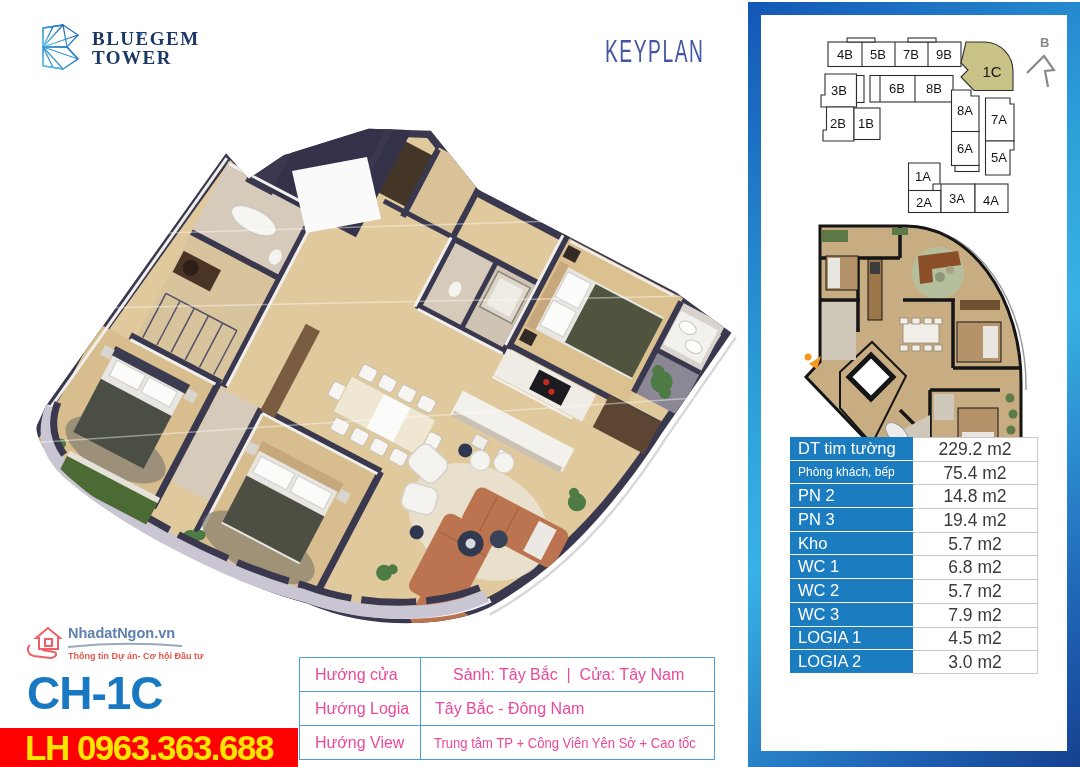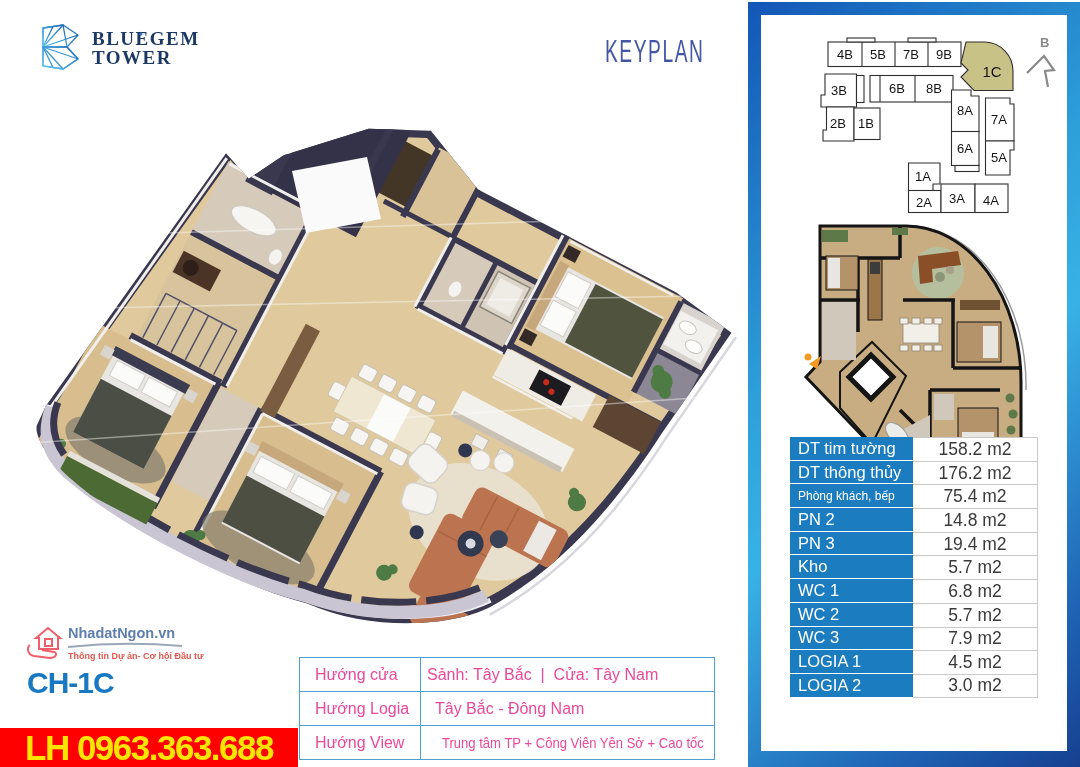--- a/index.html
+++ b/index.html
@@ -305,37 +305,37 @@
       <path d="M12,16 L24,6 L36,16 L34,16 L34,27 L15,27 L15,16 Z"></path>
       <rect x="21" y="17" width="7" height="7"></rect>
       <path d="M6,23 C2,26 4,33 10,34 L26,36 C32,36 34,31 30,30 L18,28"></path>
     </g>
     <text x="44" y="16" font-size="14.5" font-weight="bold" fill="#5f7fae">NhadatNgon.vn</text>
     <path d="M44,25 Q100,19 158,24" stroke="#9aa7b8" stroke-width="2" fill="none"></path>
     <text x="44" y="37" font-size="9" font-weight="bold" fill="#e2574b">Thông tin Dự án- Cơ hội Đầu tư</text>
   </svg>
 </div>
 
-<div class="abs" style="left:27px;top:666px;font-size:30px;font-weight:bold;color:#1878c2;letter-spacing:-1px">CH-1C</div>
+<div class="abs" style="left:27px;top:666px;font-size:46px;font-weight:bold;color:#1878c2;letter-spacing:-1px">CH-1C</div>
 
 <div class="abs" style="left:0;top:728px;width:298px;height:39px;background:#fe0000;color:#ffe400;font-size:35px;font-weight:bold;text-align:center;line-height:39px;letter-spacing:-1.5px">LH 0963.363.688</div>
 
 <table class="abs" style="left:299px;top:657px;width:416px;table-layout:fixed;border-collapse:collapse;font-size:16px;color:#ec4899;white-space:nowrap" cellspacing="0">
   <tbody>
       <tr style="height:34px">
     <td style="border:1.5px solid #4d9fd6;width:104px;padding-left:15px">Hướng cửa</td>
-    <td style="border:1.5px solid #4d9fd6;padding-left:6px;overflow:hidden">Sảnh: Tây Bắc &nbsp;|&nbsp; Cửa: Tây Nam</td>
+    <td style="border:1.5px solid #4d9fd6;padding-left:32px;overflow:hidden">Sảnh: Tây Bắc &nbsp;|&nbsp; Cửa: Tây Nam</td>
   </tr>
   <tr style="height:34px">
     <td style="border:1.5px solid #4d9fd6;padding-left:15px">Hướng Logia</td>
     <td style="border:1.5px solid #4d9fd6;padding-left:14px;overflow:hidden">Tây Bắc - Đông Nam</td>
   </tr>
   <tr style="height:34px">
     <td style="border:1.5px solid #4d9fd6;padding-left:15px">Hướng View</td>
-    <td style="border:1.5px solid #4d9fd6;padding-left:21px;font-size:14.2px;overflow:hidden"><span style="display:inline-block;transform:scaleX(0.92);transform-origin:0 50%;white-space:nowrap">Trung tâm TP + Công Viên Yên Sở + Cao tốc</span></td>
+    <td style="border:1.5px solid #4d9fd6;padding-left:13px;font-size:14.2px;overflow:hidden"><span style="display:inline-block;transform:scaleX(0.92);transform-origin:0 50%;white-space:nowrap">Trung tâm TP + Công Viên Yên Sở + Cao tốc</span></td>
   </tr>
 </tbody>
   </table>
 
 <div class="abs" style="left:748px;top:2px;width:332px;height:765px;background:linear-gradient(140deg,#1356b6 0%,#2d9fd9 38%,#38b2e6 55%,#1e62b4 85%,#16408f 100%)">
 
   <div class="abs" style="left:13px;top:13px;right:13px;bottom:16px;background:#fff"></div>
 </div>
 
 <svg class="abs" style="left:748px;top:2px" width="332" height="765" viewBox="0 0 332 765">
@@ -485,25 +485,21 @@
 
 <div class="abs" style="left:790px;top:437px;width:248px;font-size:17.5px">
   <table style="border-collapse:separate;border-spacing:0 0;width:100%;table-layout:fixed" cellspacing="0" cellpadding="0">
     <colgroup>
         <col style="width:123px">
         <col>
       </colgroup>
     <tbody>
         <tr style="height:23.7px">
           <td class="tl">DT tim tường</td>
-          <td class="tr">158.2 m2</td>
-        </tr>
-    <tr style="height:23.7px">
-          <td class="tl">DT thông thủy</td>
-          <td class="tr">176.2 m2</td>
+          <td class="tr">229.2 m2</td>
         </tr>
     <tr style="height:23.7px">
           <td class="tl" style="font-size:12px">Phòng khách, bếp</td>
           <td class="tr">75.4 m2</td>
         </tr>
     <tr style="height:23.7px">
           <td class="tl">PN 2</td>
           <td class="tr">14.8 m2</td>
         </tr>
     <tr style="height:23.7px">

